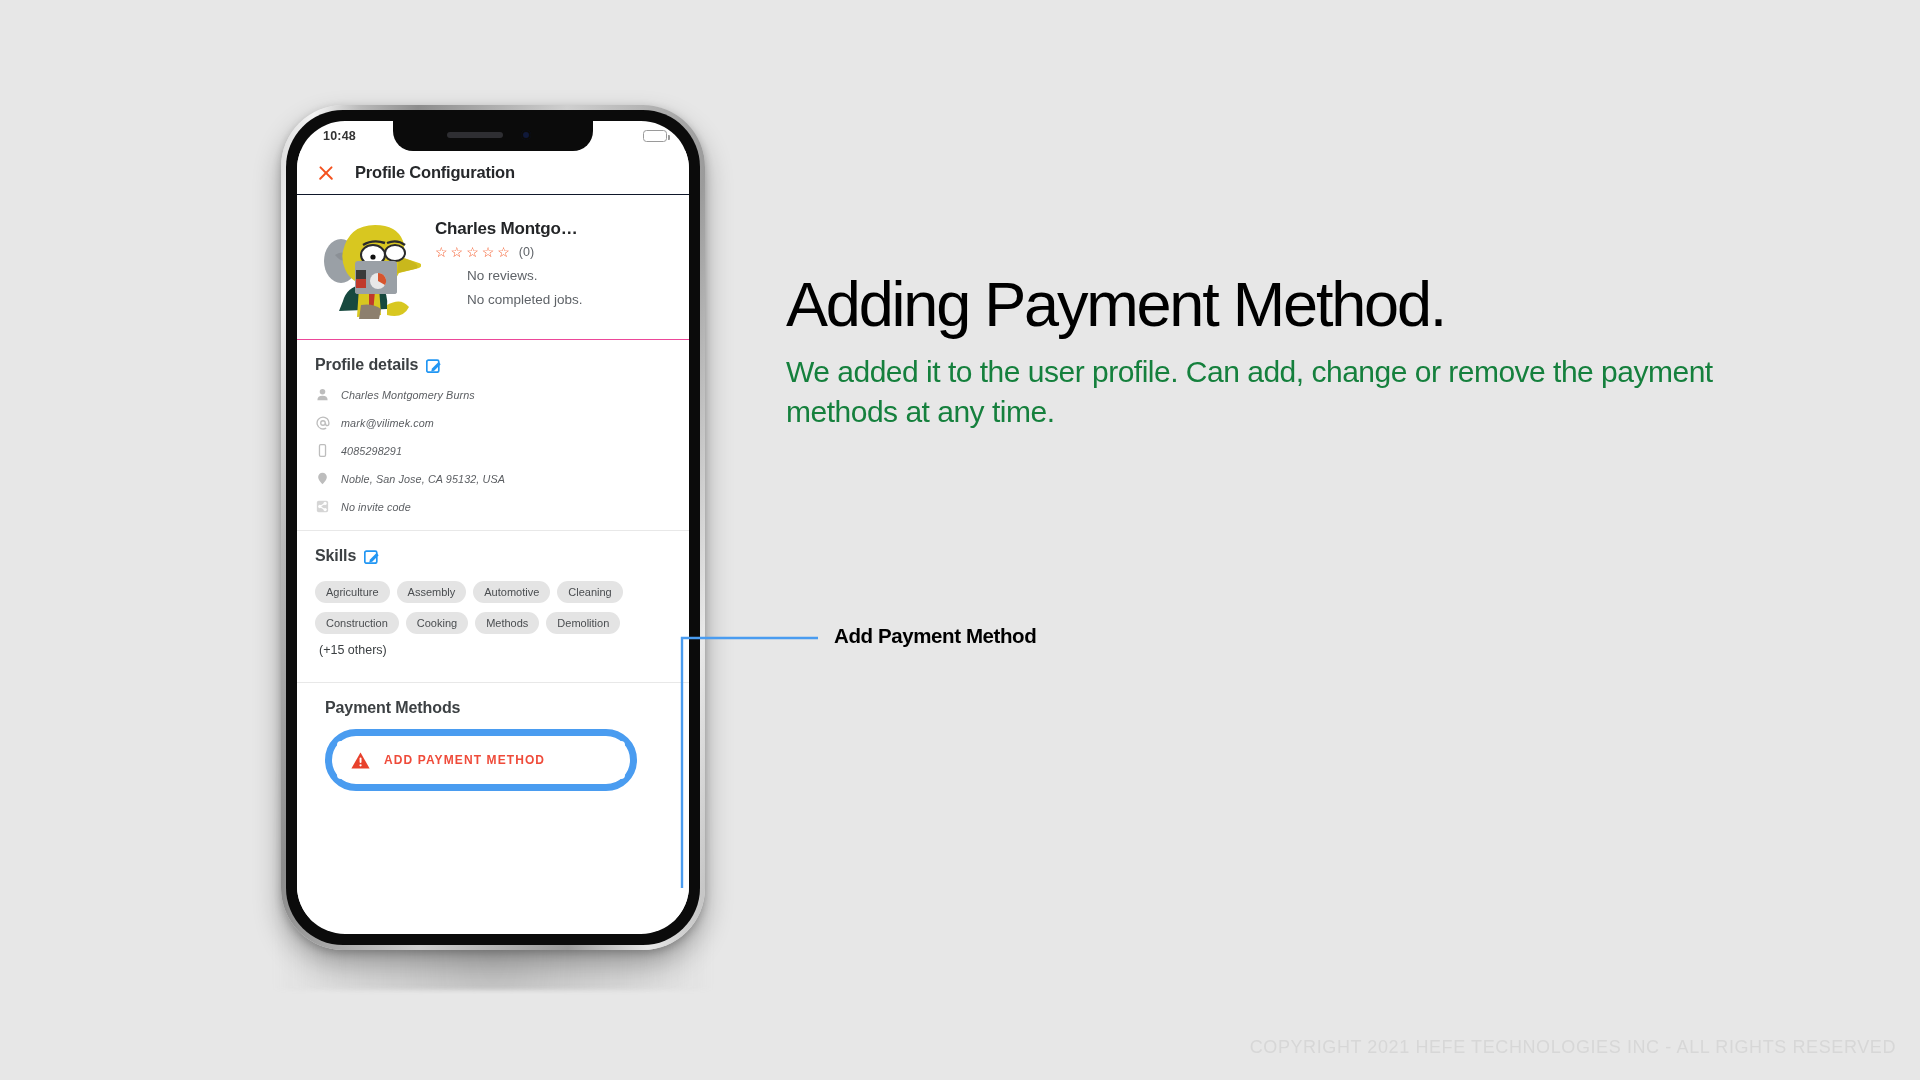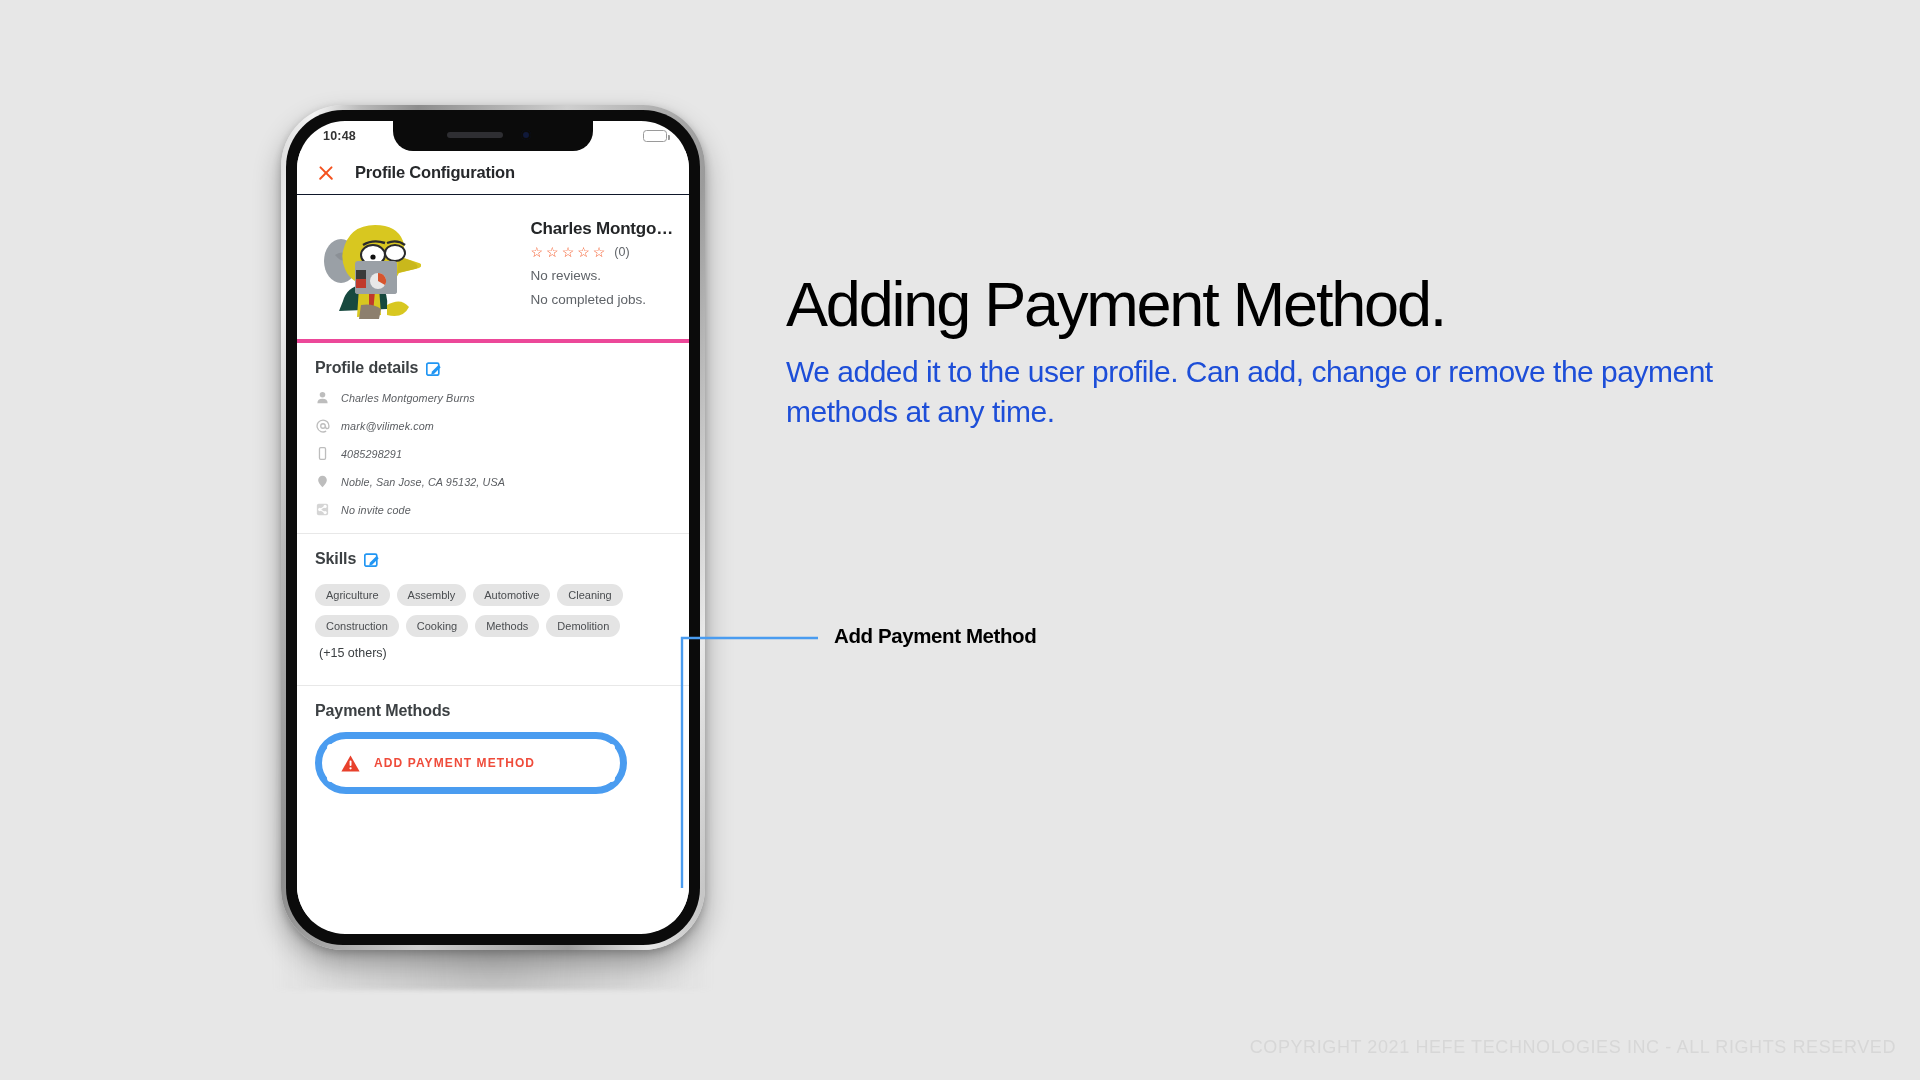--- a/index.html
+++ b/index.html
@@ -115,37 +115,37 @@
     font-size: 16.5px; font-weight: bold; color: #26282b;
     margin-left: 16px; letter-spacing: -.2px;
   }
 
   
   #app-content { background: #fff; height: 727px; overflow: hidden; }
 
   
   #profile-head {
     display: flex; padding: 14px 16px 18px 16px;
-    border-bottom: 4px solid #ec4899; align-items: flex-start; justify-content: space-between;
+    border-bottom: 1px solid #ec4899; align-items: flex-start;
   }
   #avatar-box { width: 108px; height: 112px; position: relative; flex: 0 0 auto; }
   #avatar-cam {
     position: absolute; left: 42px; top: 52px;
     width: 42px; height: 33px; border-radius: 3px;
     background: #9aa0a6;
   }
   #profile-meta { padding-left: 14px; padding-top: 10px; }
   #profile-name {
     font-size: 17px; font-weight: bold; color: #232527;
     letter-spacing: -.2px; white-space: nowrap;
   }
   #rating-row { display: flex; align-items: center; margin-top: 6px; }
   .star { color: #f4511e; font-size: 14px; margin-right: 3px; line-height: 1; }
   #rating-count { font-size: 12.5px; color: #5f6368; margin-left: 6px; }
-  .meta-line { font-size: 13.5px; color: #5f6368; margin-top: 9px; }
+  .meta-line { font-size: 13.5px; color: #5f6368; margin-top: 9px; margin-left: 32px; }
 
   
   .section { padding: 16px 18px 16px 18px; border-bottom: 1px solid #e8e8e8; }
   .section-title-row { display: flex; align-items: center; }
   .section-title {
     font-size: 16px; font-weight: bold; color: #3c4043; letter-spacing: -.1px;
   }
   .edit-icon {
     margin-left: 8px; width: 15px; height: 15px; position: relative;
     cursor: pointer; display: inline-block;
@@ -164,21 +164,21 @@
   #chips { margin-top: 16px; display: flex; flex-wrap: wrap; align-items: center; }
   .chip {
     background: #e4e4e4; color: #4a4d50;
     border-radius: 14px; padding: 5px 11px;
     font-size: 11px; margin: 0 7px 9px 0;
     cursor: pointer; white-space: nowrap;
   }
   #chips-more { font-size: 12.5px; color: #3c4043; margin: 0 0 9px 4px; }
 
   
-  #payment-section { padding: 16px 18px 0 18px; }
+  #payment-section { padding: 16px 18px 0 28px; }
   #pay-btn-wrap { position: relative; margin-top: 12px; height: 62px; }
   #pay-highlight {
     position: absolute; left: 0; top: 0; width: 312px; height: 62px;
     border: 7px solid #4a9cf0; border-radius: 32px; background: #fff;
   }
   #add-payment-btn {
     position: absolute; left: 12px; top: 12px;
     width: 288px; height: 38px;
     display: flex; align-items: center; cursor: pointer;
     background: #fff; border-radius: 4px; padding-left: 14px;
@@ -190,21 +190,21 @@
   }
 
   
   #headline {
     position: absolute; left: 786px; top: 268px;
     font-size: 63px; font-weight: normal; color: #000;
     letter-spacing: -2.2px; white-space: nowrap;
   }
   #subhead {
     position: absolute; left: 786px; top: 352px; width: 1035px;
-    font-size: 30px; color: #1d4ed8; line-height: 1.33; letter-spacing: -.5px;
+    font-size: 30px; color: #15803d; line-height: 1.33; letter-spacing: -.5px;
   }
 
   
   #callout-label {
     position: absolute; left: 834px; top: 624px;
     font-size: 20.5px; font-weight: bold; color: #000; letter-spacing: -.4px;
   }
   #callout-line { position: absolute; left: 620px; top: 630px; }
 
   #footer-copyright {

